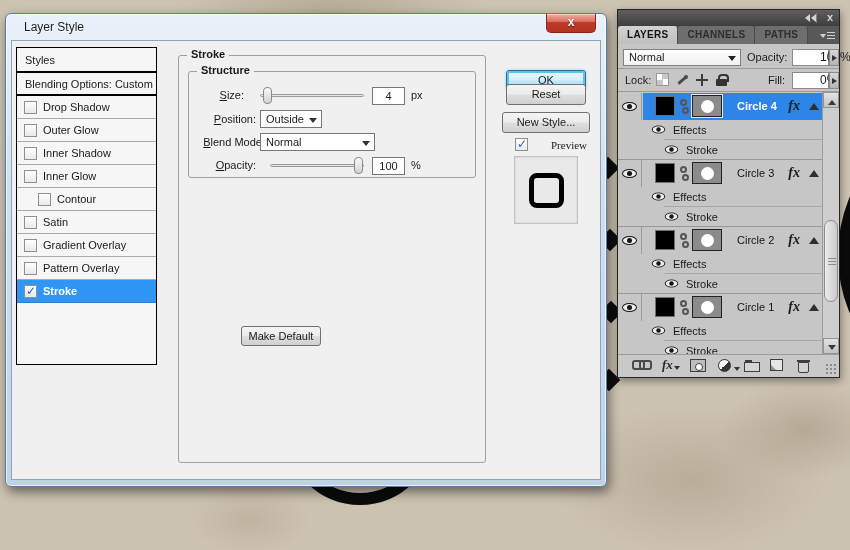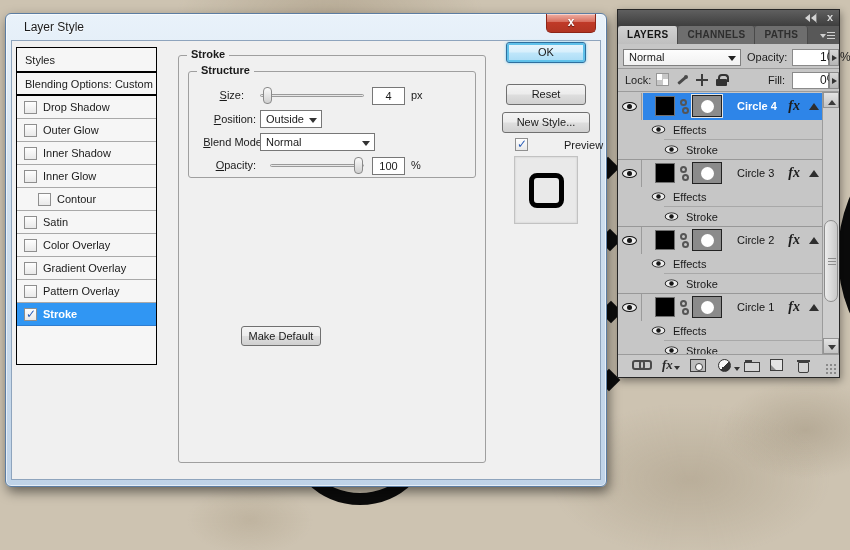--- a/index.html
+++ b/index.html
@@ -204,24 +204,20 @@
     <div class="sl-item indent">
         <span class="cb"></span>
         <span>Contour</span>
       </div>
     <div class="sl-item">
         <span class="cb"></span>
         <span>Satin</span>
       </div>
     <div class="sl-item">
         <span class="cb"></span>
-        <span>Color Overlay</span>
-      </div>
-    <div class="sl-item">
-        <span class="cb"></span>
         <span>Gradient Overlay</span>
       </div>
     <div class="sl-item">
         <span class="cb"></span>
         <span>Pattern Overlay</span>
       </div>
     <div class="sl-item sel">
         <span class="cb checked"></span>
         <span>Stroke</span>
       </div>
@@ -249,25 +245,25 @@
 
   <span class="lbl mn" style="left:150px; top:145px;">Opacity:</span>
   <div class="track" style="left:264px; top:150px; width:94px;"></div>
   <div class="thumb" style="left:348px; top:143px;"></div>
   <div class="vbox" style="left:366px; top:143px;">100</div>
   <span class="abs" style="left:405px; top:145px;">%</span>
 
 
   <div class="btn" style="left:235px; top:312px; width:80px; height:20px;">Make Default</div>
 
-  <div class="btn ok" style="left:500px; top:28px; width:80px; height:21px;">OK</div>
+  <div class="btn ok" style="left:500px; top:56px; width:80px; height:21px;">OK</div>
   <div class="btn" style="left:500px; top:70px; width:80px; height:21px;">Reset</div>
   <div class="btn" style="left:496px; top:98px; width:88px; height:21px;">New Style...</div>
   <span class="cb checked" style="position:absolute; left:509px; top:124px;"></span>
-  <span class="abs" style="left:558px; top:125px;">Preview</span>
+  <span class="abs" style="left:545px; top:125px;font-family:Liberation Serif, serif;">Preview</span>
   <div class="preview-thumb">
     <div class="preview-square"></div>
   </div>
 </div>
 
 <div class="panel">
   <div class="panel-header">
     <span class="ph-collapse"></span>
     <span class="ph-sep"></span>
     <span class="ph-close">x</span>

